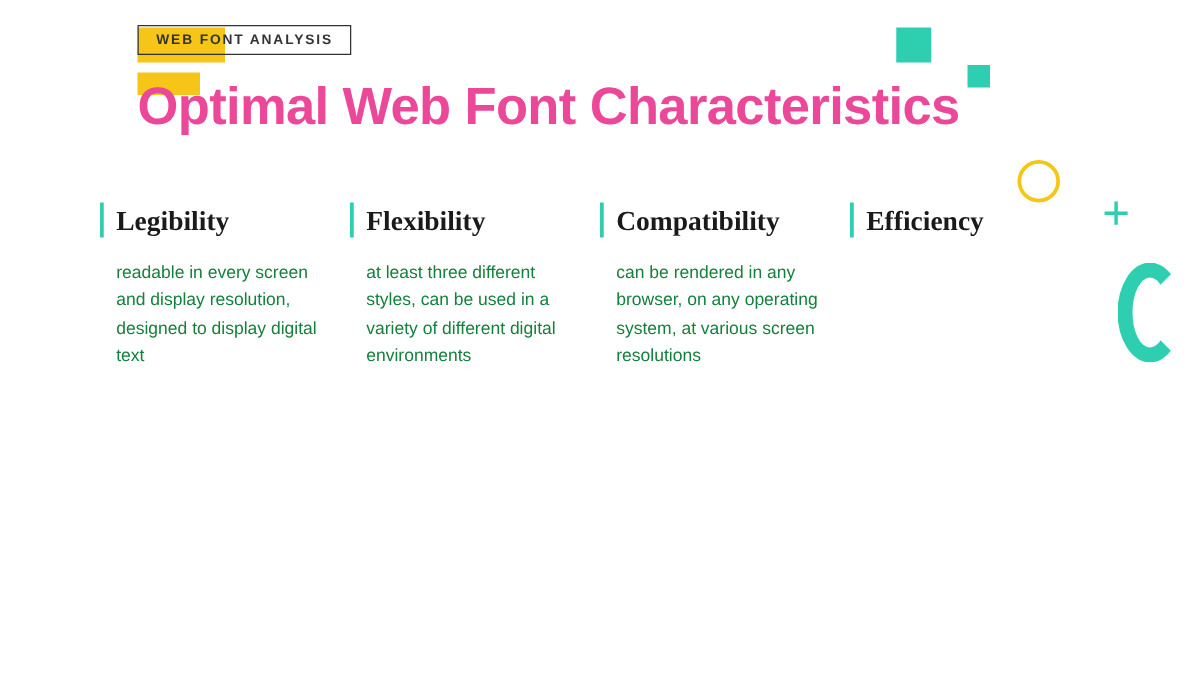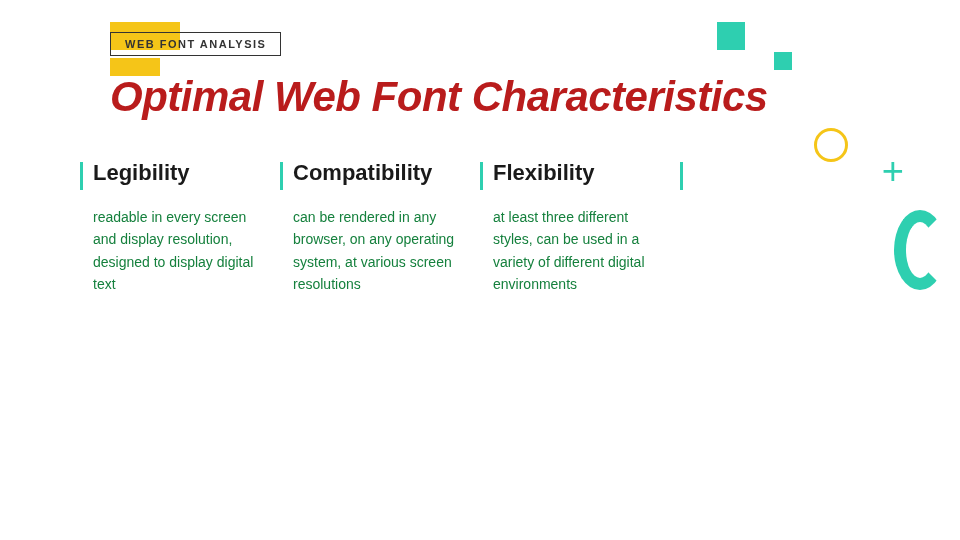--- a/index.html
+++ b/index.html
@@ -71,64 +71,64 @@
       width: 52px;
       height: 80px;
       border: 12px solid #2ECFB0;
       border-radius: 50%;
       border-right-color: transparent;
     }
 
     
     .header {
       position: absolute;
-      top: 32px;
+      top: 20px;
       left: 110px;
     }
 
     .badge {
       display: inline-block;
       border: 1.5px solid #333;
       padding: 5px 14px;
       font-size: 11px;
       font-weight: 700;
       letter-spacing: 1.5px;
       color: #333;
       text-transform: uppercase;
       margin-bottom: 18px;
     }
 
     .main-title {
       font-size: 42px;
       font-weight: 900;
-      color: #b91c1c;
+      color: #ec4899;
       line-height: 1.1;
       letter-spacing: -0.5px;
-      font-style: italic;
     }
 
     
     .content-grid {
       position: absolute;
       top: 160px;
       left: 80px;
       right: 80px;
       display: flex;
       gap: 0;
     }
 
     .column {
       flex: 1;
       padding: 0 24px 0 0;
     }
 
     .column-header {
       display: flex;
-      align-items: flex-start;
+      align-items: flex-end;
       margin-bottom: 16px;
+      font-family: Liberation Serif, serif;
     }
 
     .accent-bar {
       width: 3px;
       height: 28px;
       background: #2ECFB0;
       margin-right: 10px;
       flex-shrink: 0;
       margin-top: 2px;
     }
@@ -166,30 +166,31 @@
 <div class="column">
       <div class="column-header">
         <div class="accent-bar"></div>
         <span class="column-title">Legibility</span>
       </div>
       <div class="column-body">readable in every screen and display resolution, designed to display digital text</div>
     </div>
     <div class="column">
       <div class="column-header">
         <div class="accent-bar"></div>
+        <span class="column-title">Flexibility</span>
+      </div>
+      <div class="column-body">at least three different styles, can be used in a variety of different digital environments</div>
+    </div>
+    <div class="column">
+      <div class="column-header">
+        <div class="accent-bar"></div>
         <span class="column-title">Compatibility</span>
       </div>
       <div class="column-body">can be rendered in any browser, on any operating system,
 at various screen resolutions</div>
     </div>
     <div class="column">
       <div class="column-header">
         <div class="accent-bar"></div>
-        <span class="column-title">Flexibility</span>
-      </div>
-      <div class="column-body">at least three different styles, can be used in a variety of different digital environments</div>
-    </div>
-    <div class="column">
-      <div class="column-header">
-        <div class="accent-bar"></div>
+        <span class="column-title">Efficiency</span>
       </div>
     </div>
   </div>
 
 </body></html>

